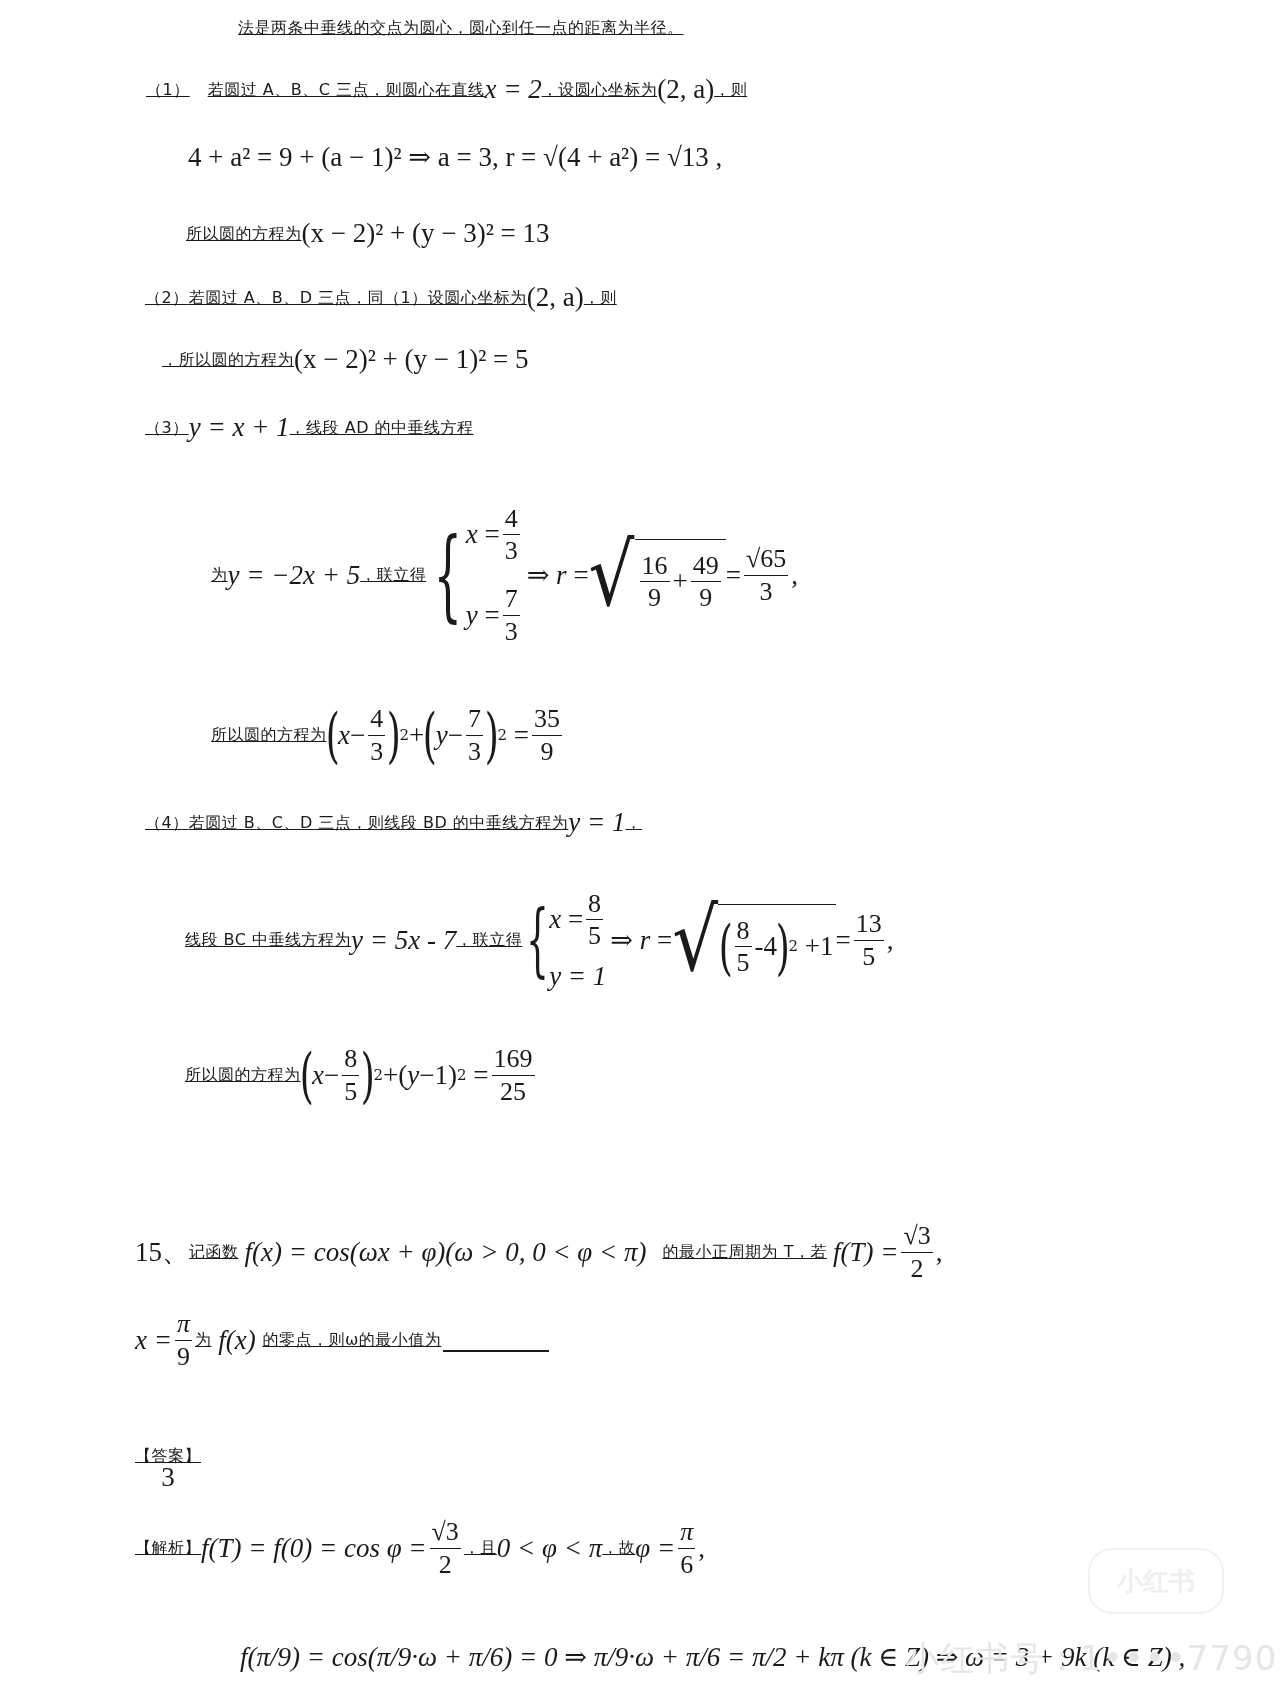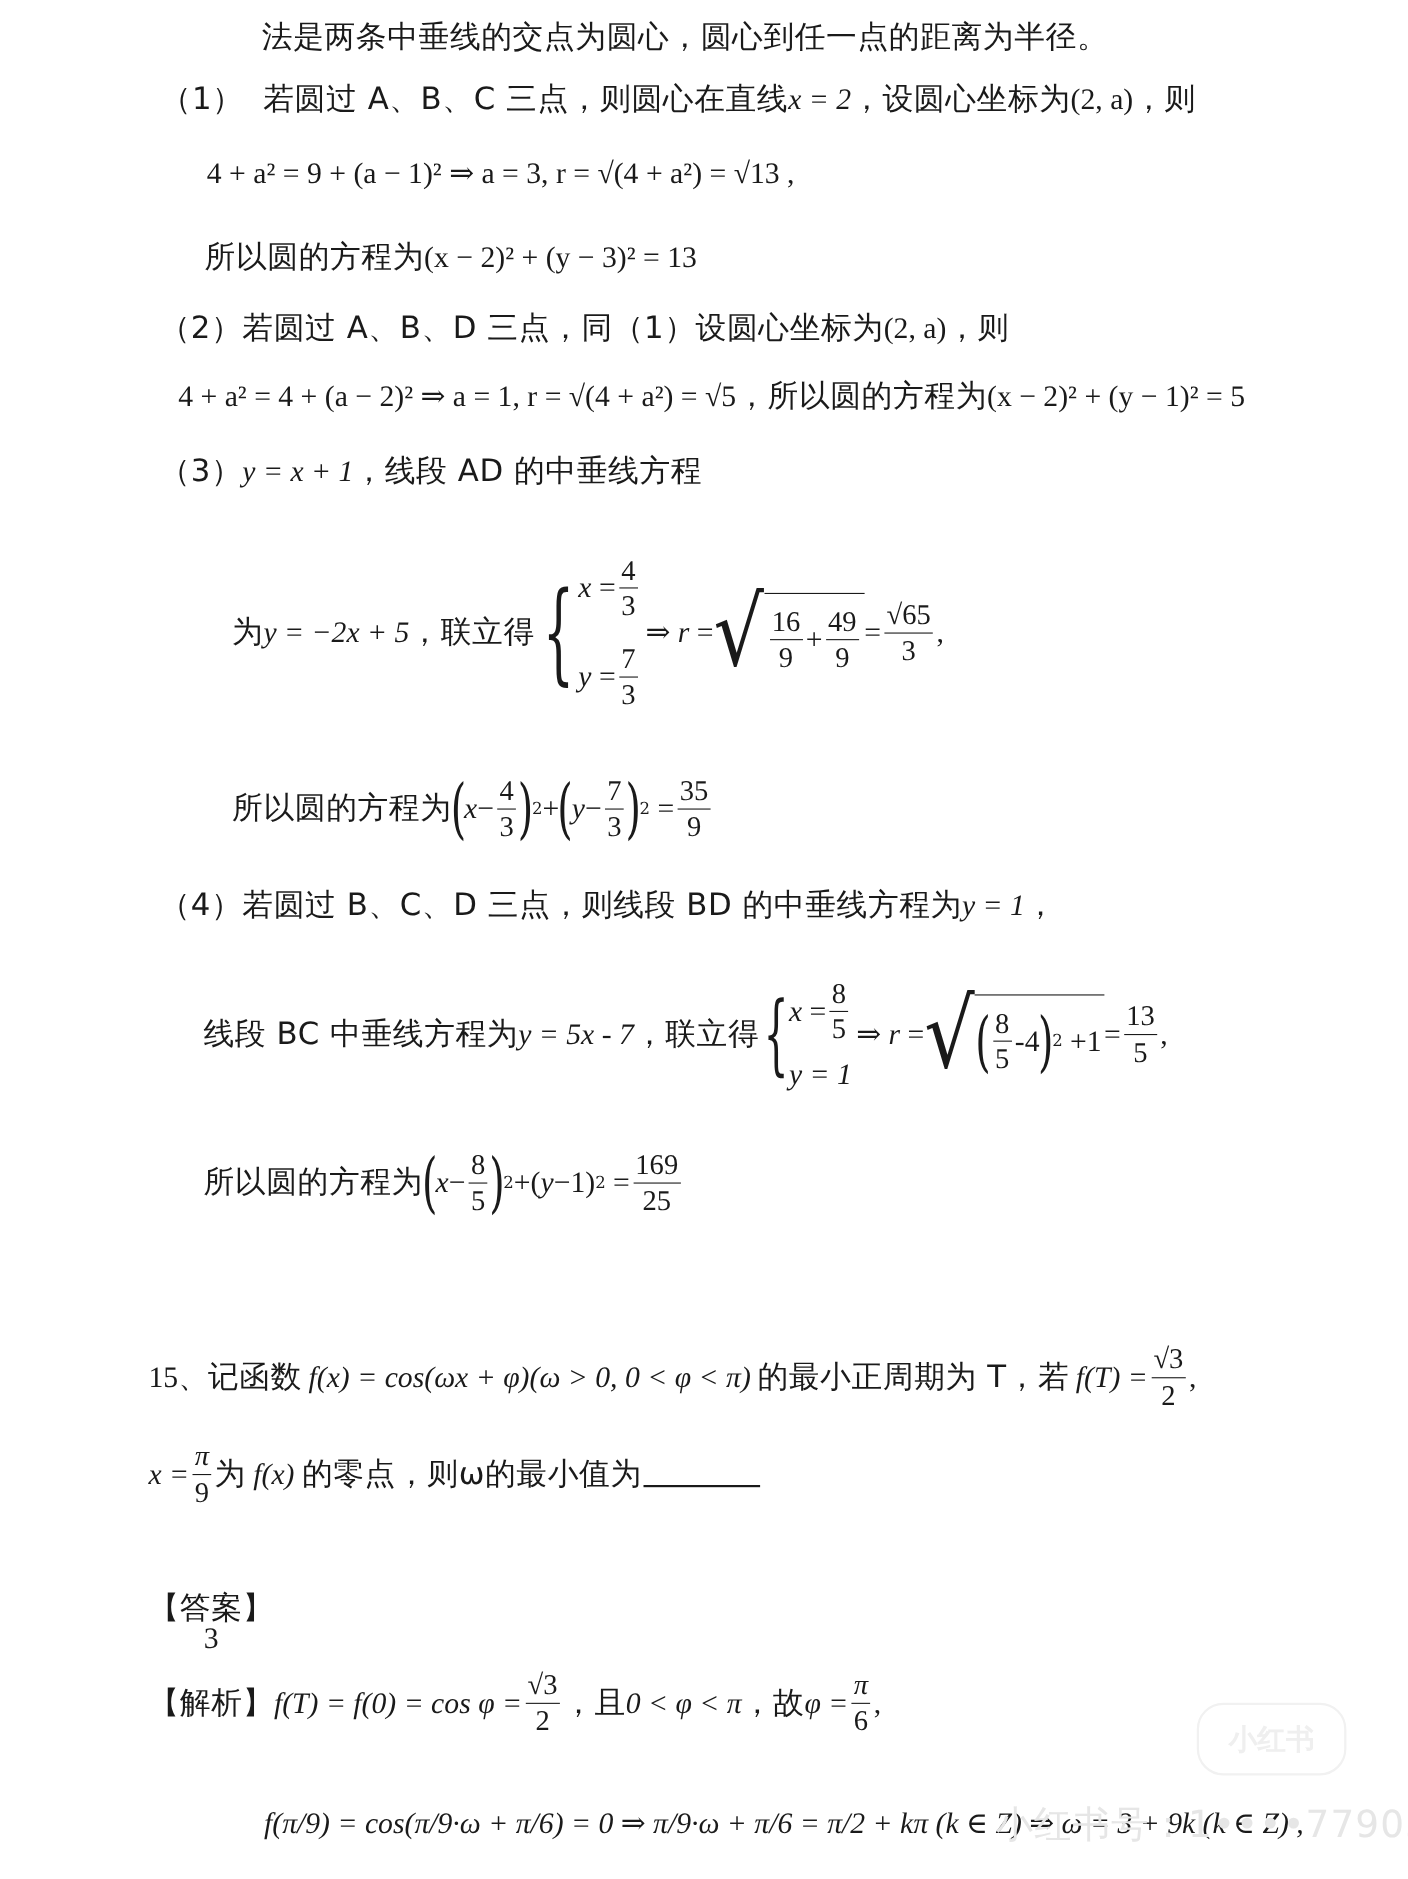--- a/index.html
+++ b/index.html
@@ -1,20 +1,20 @@
 <!DOCTYPE html>
 <html><head>
 <meta charset="utf-8">
 <style>
   html, body { margin:0; padding:0; background:#ffffff; }
   body { width:1280px; height:1708px; position:relative; overflow:hidden;
          font-family:"DejaVu Serif","Liberation Serif",serif; color:#1a1a1a; }
   .line { position:absolute; white-space:nowrap; font-size:25px; line-height:1;
           display:flex; align-items:center; }
-  .cjk { font-family:"DejaVu Sans","Liberation Sans",sans-serif; font-size:28px; letter-spacing:0.5px; }
+  .cjk { font-family:"DejaVu Sans","Liberation Sans",sans-serif; font-size:16px; letter-spacing:0.5px;text-decoration:underline; }
   .m { font-family:"Liberation Serif","DejaVu Serif",serif; font-size:27px; }
   .i { font-style:italic; }
   sup { font-size:15px; vertical-align:12px; }
   .frac { display:inline-flex; flex-direction:column; align-items:center; vertical-align:middle;
           margin:0 3px; font-family:"Liberation Serif",serif; font-size:26px; line-height:1.05; }
   .frac .num { padding:0 2px 2px; border-bottom:1.5px solid #1a1a1a; }
   .frac .den { padding:2px 2px 0; }
   .sqrt { display:inline-flex; align-items:stretch; }
   .sqrt .rad { font-size:30px; line-height:1; transform:scaleY(1.1); }
   .sqrt .body { border-top:1.5px solid #1a1a1a; padding:12px 2px 0; display:inline-flex; align-items:center; }
@@ -51,21 +51,20 @@
   <span class="m">(x − 2)² + (y − 3)² = 13</span>
 </div>
 
 <div class="line" style="left:145px; top:284px;">
   <span class="cjk">（2）</span>
   <span class="cjk">若圆过 A、B、D 三点，同（1）设圆心坐标为</span>
   <span class="m">(2, a)</span>
   <span class="cjk">，则</span>
 </div>
 <div class="line" style="left:162px; top:346px;">
-  <span class="m">4 + a² = 4 + (a − 2)² ⇒ a = 1, r = √(4 + a²) = √5</span>
   <span class="cjk">，所以圆的方程为</span>
   <span class="m">(x − 2)² + (y − 1)² = 5</span>
 </div>
 
 <div class="line" style="left:145px; top:414px;">
   <span class="cjk">（3）</span>
   <span class="m i">y = x + 1</span>
   <span class="cjk">，线段 AD 的中垂线方程</span>
 </div>
 <div class="line" style="left:211px; top:505px; height:140px;">
@@ -190,21 +189,21 @@
   <span class="frac">
       <span class="num">169</span>
       <span class="den">25</span>
     </span>
 </div>
 
 <div class="line" style="left:135px; top:1222px; height:60px;">
   <span class="m">15、</span>
   <span class="cjk">记函数</span>
   <span class="m i" style="margin-left:6px;">f(x) = cos(ωx + φ)(ω &gt; 0, 0 &lt; φ &lt; π)</span>
-  <span class="cjk" style="margin-left:6px;">的最小正周期为 T，若</span>
+  <span class="cjk" style="margin-left:16px;">的最小正周期为 T，若</span>
   <span class="m i" style="margin-left:6px;">f(T) =</span>
   <span class="frac">
       <span class="num">√3</span>
       <span class="den">2</span>
     </span>
   <span class="m">,</span>
 </div>
 <div class="line" style="left:135px; top:1310px; height:60px;">
   <span class="m i">x&nbsp;=</span>
   <span class="frac">

